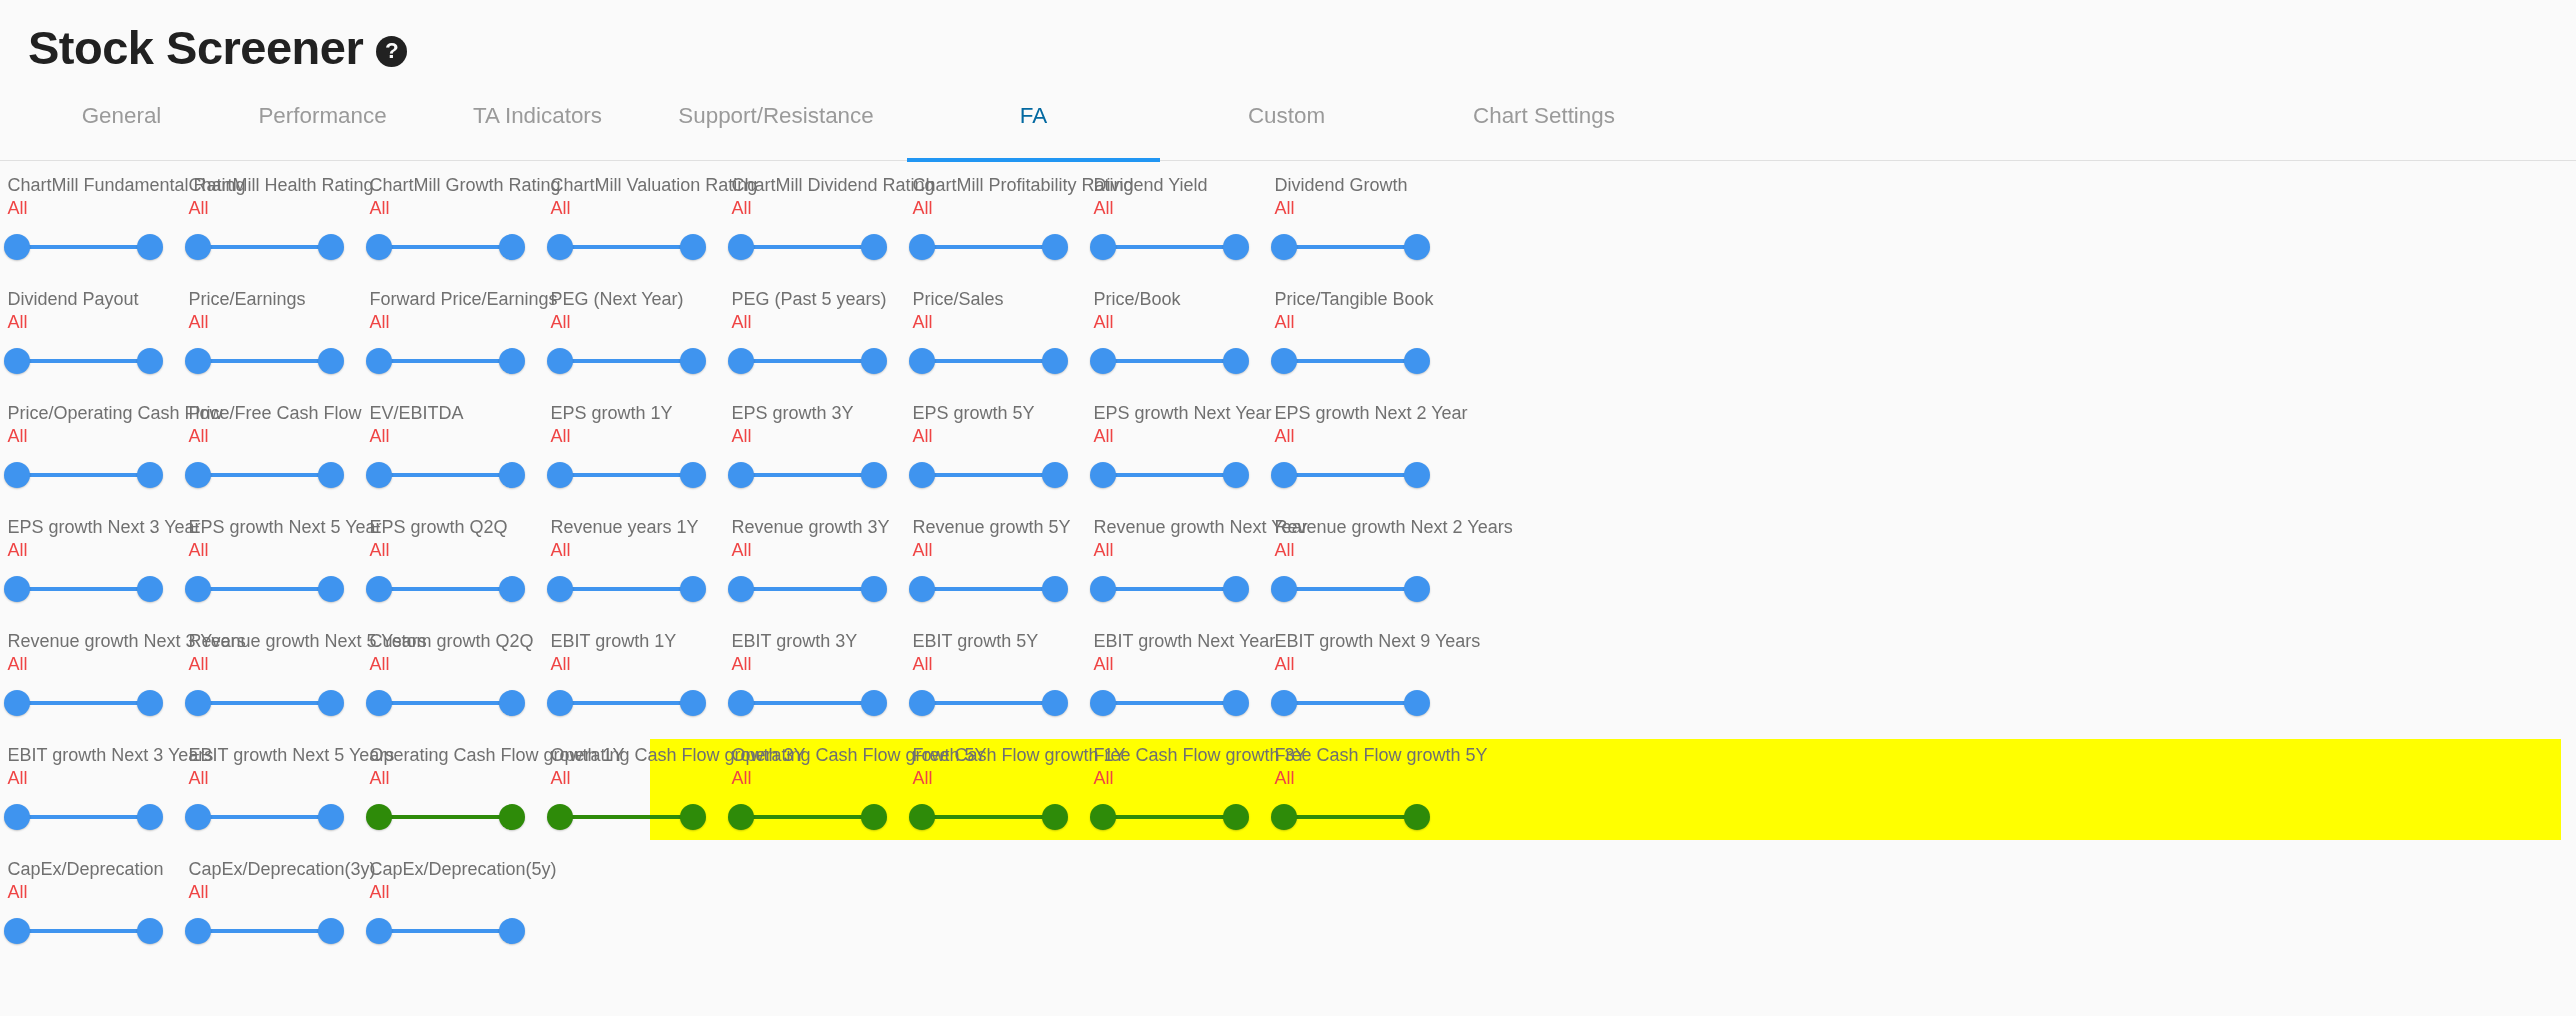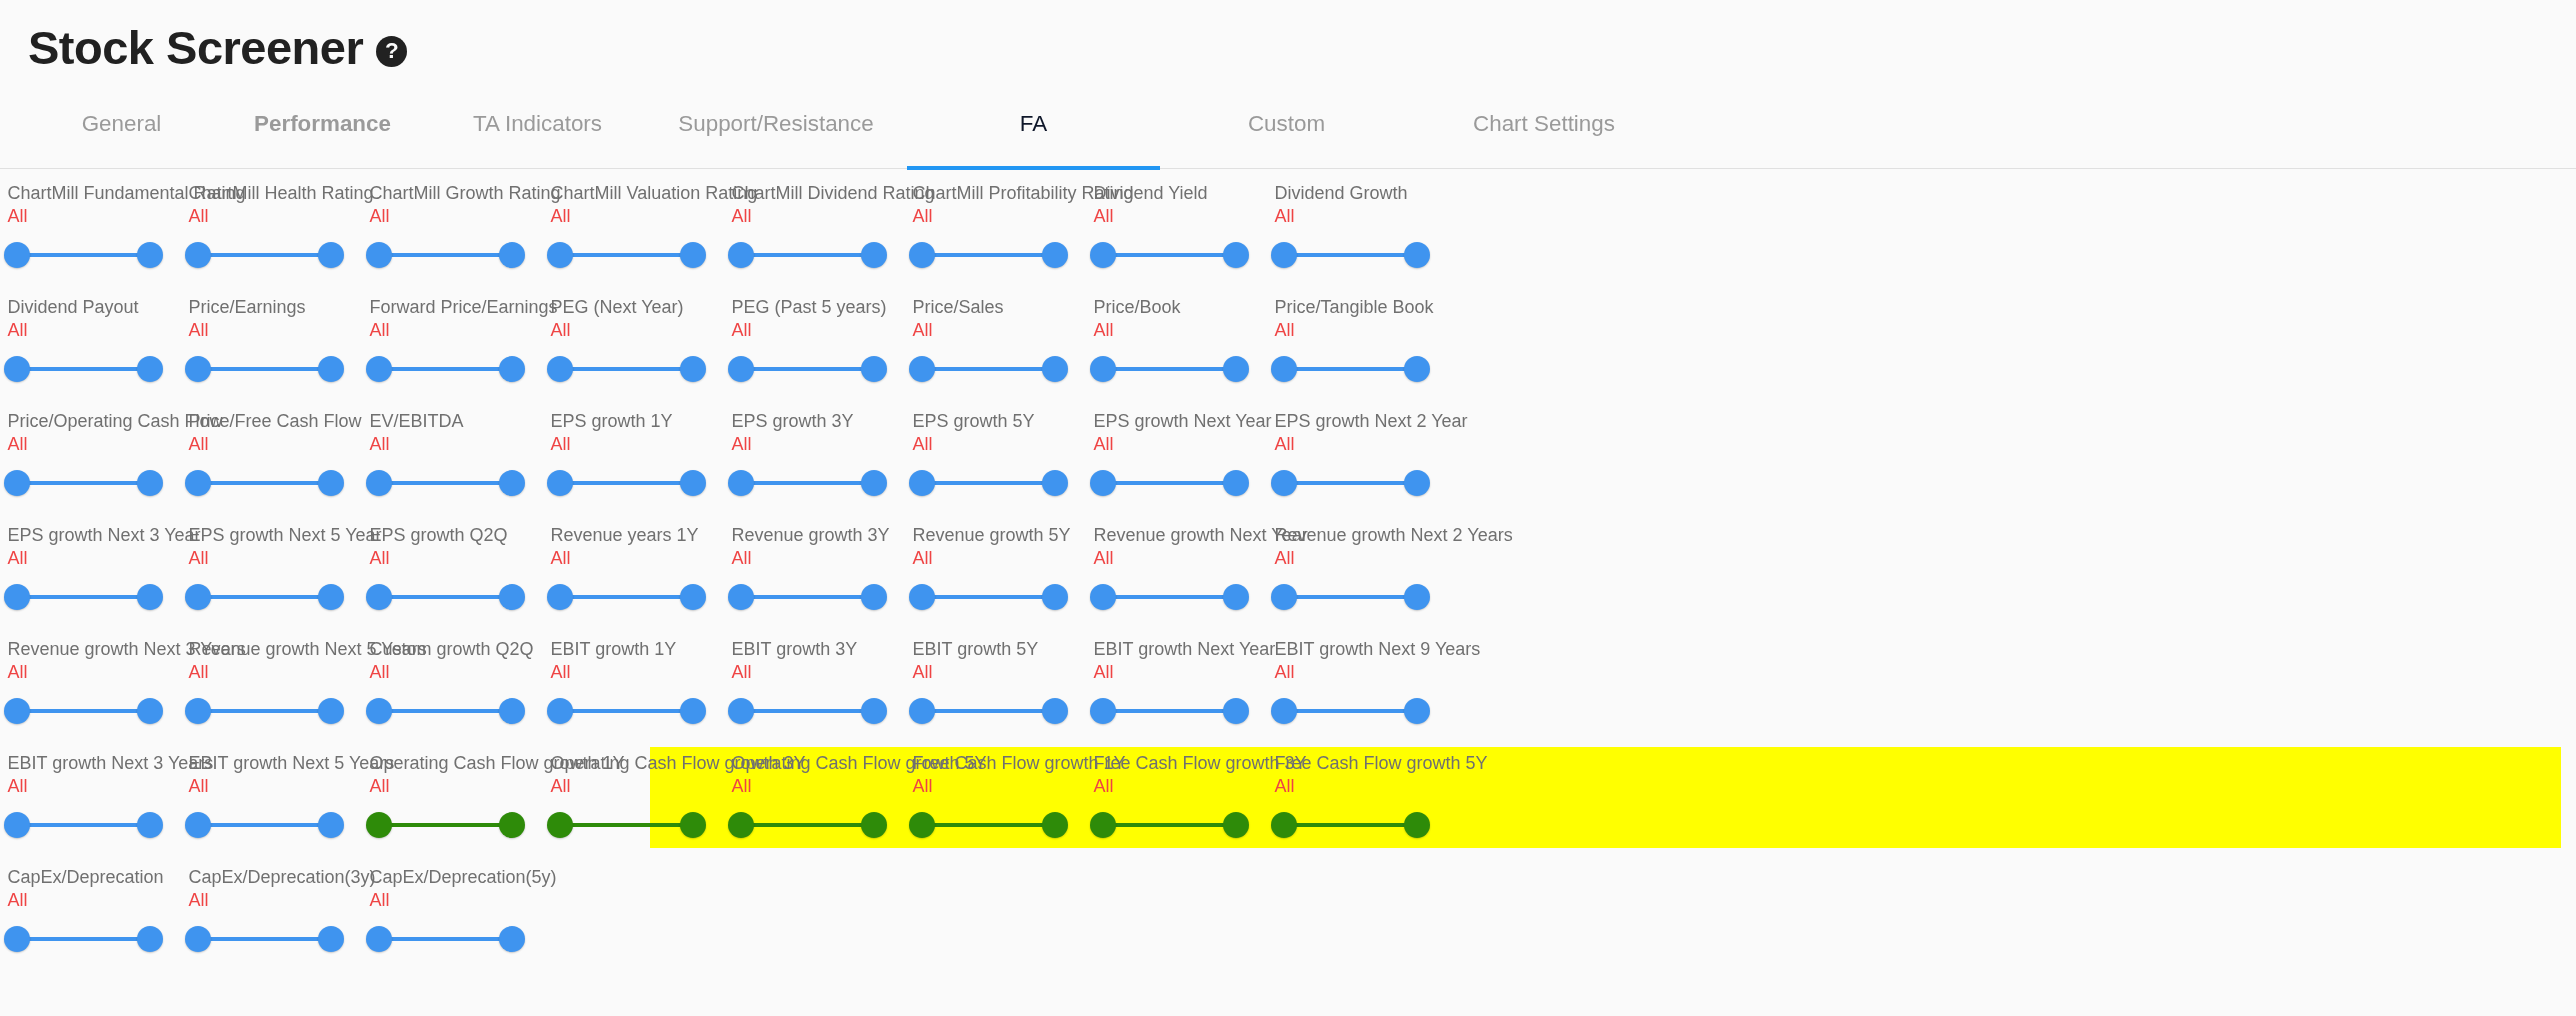--- a/index.html
+++ b/index.html
@@ -25,48 +25,48 @@
   .help-icon {
     display: inline-flex; align-items: center; justify-content: center;
     width: 31px; height: 31px; border-radius: 50%;
     background: #212121; color: #fafafa;
     font-size: 22.4px; font-weight: bold; line-height: 1;
     position: relative; top: 3.7px; cursor: pointer;
   }
 
   
   .tabbar {
-    margin-top: 40px;
+    margin-top: 32px;
     border-bottom: 0.9px solid #e0e0e0;
     display: flex;
     padding-left: 28px;
     height: 58px;
   }
   .tab {
     position: relative;
     font-size: 22.4px;
     color: #9a9a9a;
     background: transparent;
     border: none;
     padding: 0 28px;
     height: 58px;
     display: flex; align-items: flex-start; justify-content: center;
     cursor: pointer;
     font-family: "Liberation Sans", sans-serif;
     white-space: nowrap;
   }
   .tab-general      { width: 187px; }
-  .tab-performance  { width: 215px; font-weight: bold; }
+  .tab-performance  { width: 215px; }
   .tab-ta           { width: 215px; }
   .tab-sr           { width: 262px; }
   .tab-fa           { width: 253px; }
   .tab-facont       { width: 253px; }
   .tab-custom       { width: 253px; }
   .tab-chart        { width: 262px; }
-  .tab.active { color: #0f172a; }
+  .tab.active { color: #0369a1; }
   .tab.active::after {
     content: ""; position: absolute; left: 0; right: 0; bottom: -0.9px;
     height: 3.7px; background: #2196f3;
   }
 
   
   .grid-wrap { position: relative; padding: 0 0 0 0; }
   .row {
     display: flex;
     height: 114px;

